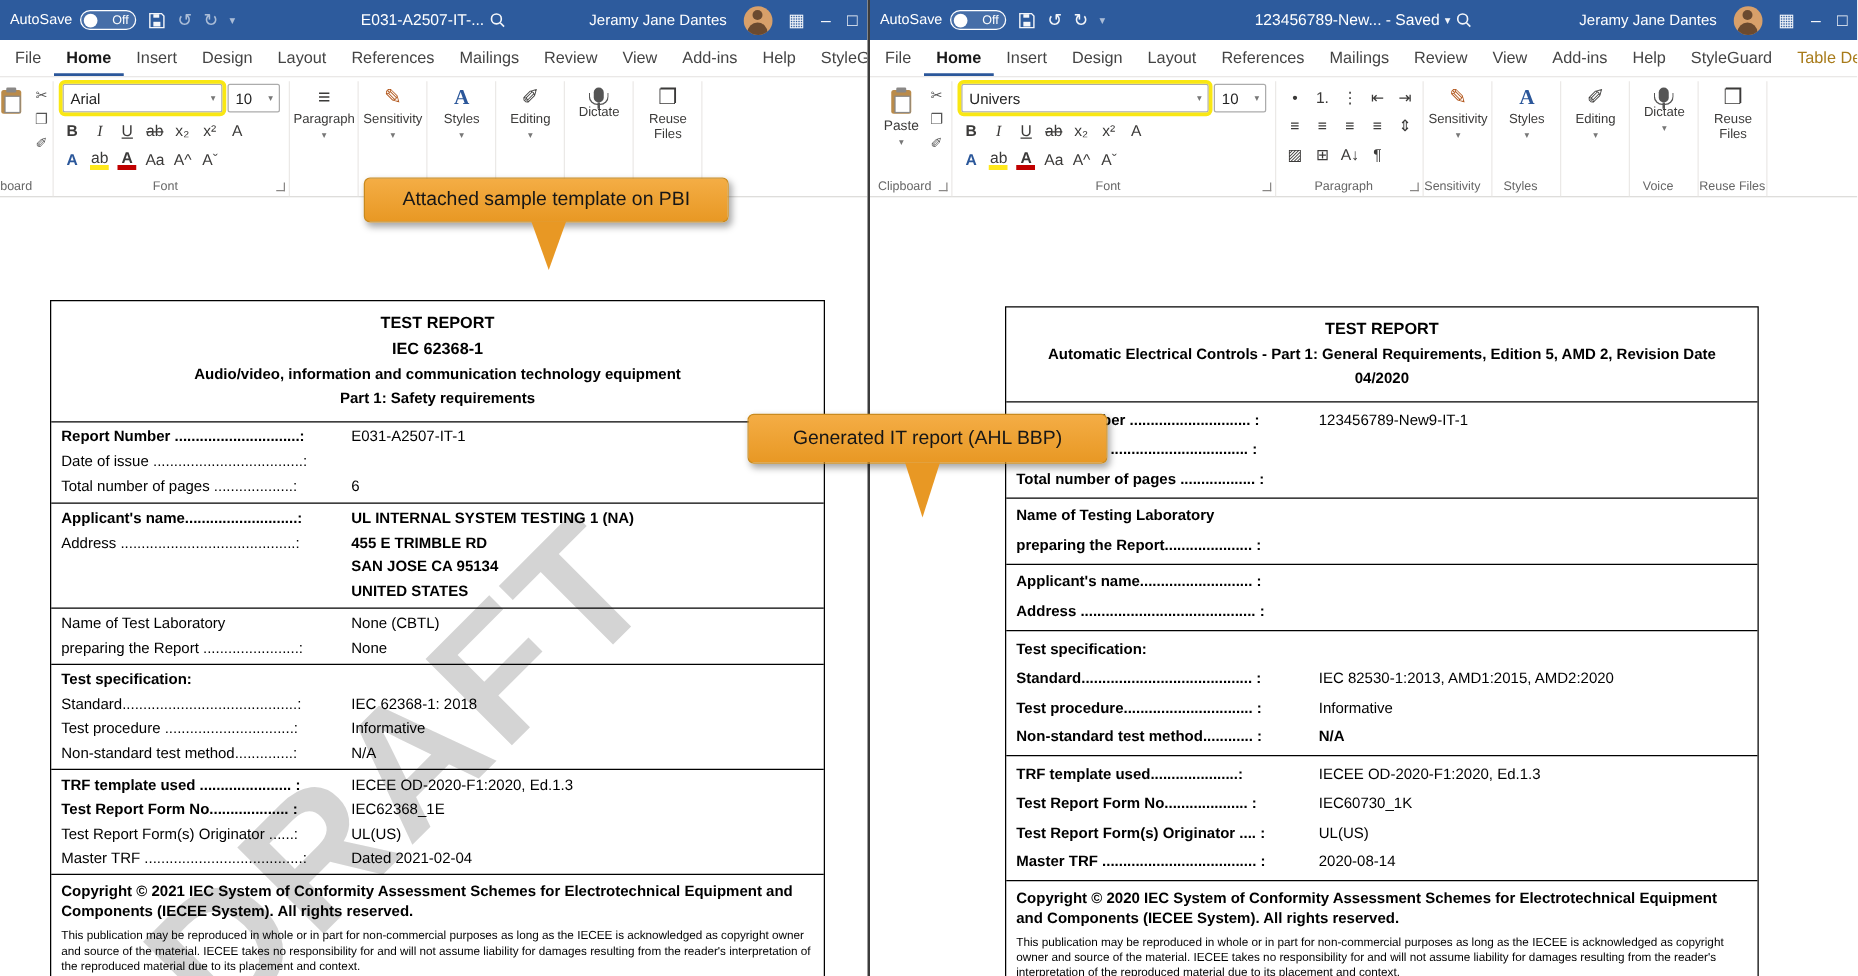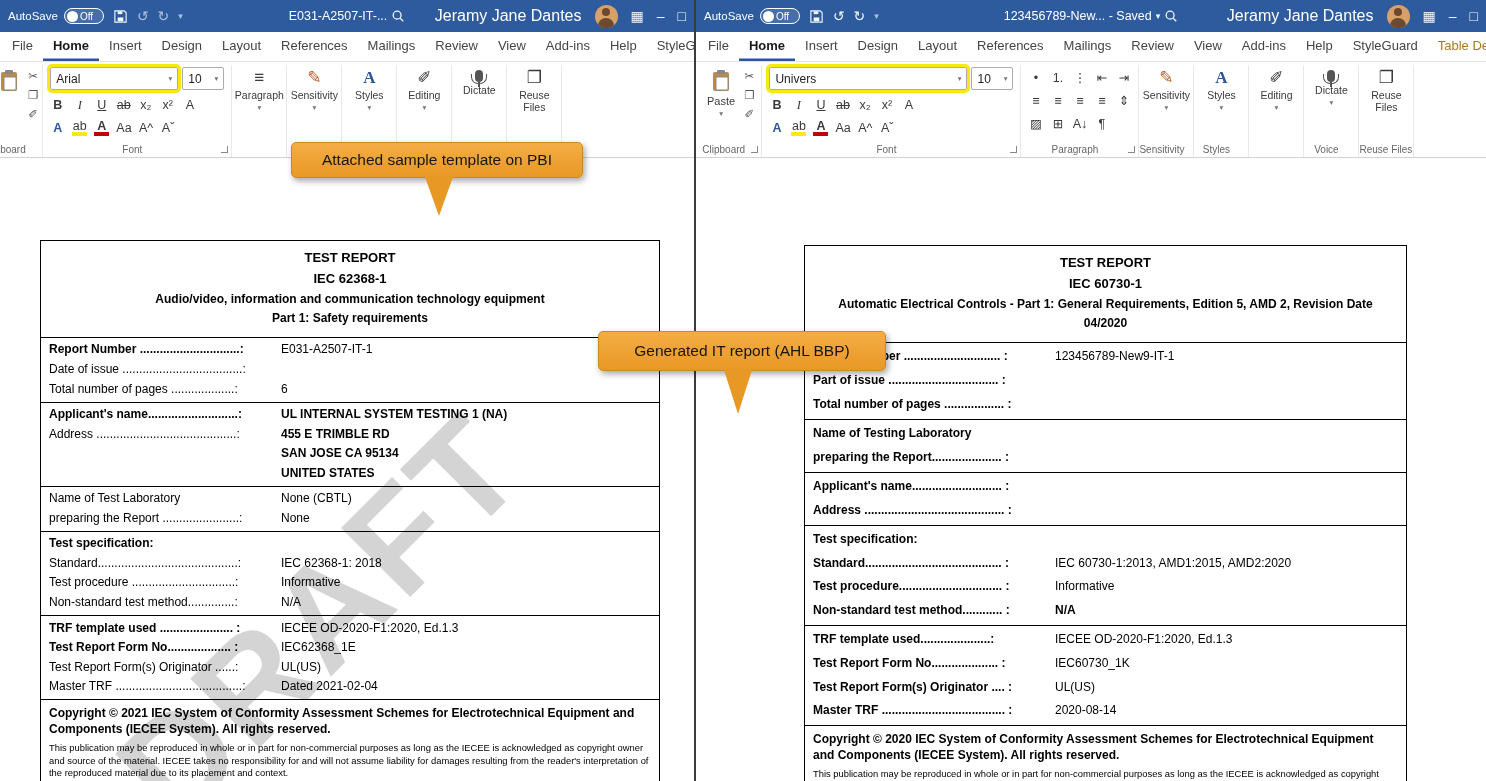--- a/index.html
+++ b/index.html
@@ -10,31 +10,31 @@
   #win-left {left:0;width:694px}
   #win-right {left:696px;width:790px}
   #divider {position:absolute;left:694px;top:0;width:2px;height:781px;background:#3c3c3c;z-index:40}
 
   
   .titlebar {height:32px;background:#2d5b9d;display:flex;align-items:center;color:#fff;
              font-size:12px;padding:0 8px;gap:9px;position:relative;white-space:nowrap;z-index:5}
   .autosave {display:flex;align-items:center;gap:6px;cursor:pointer}
   .as-label {font-size:11.5px}
   .pill {min-width:40px;height:16px;border:1px solid #fff;border-radius:9px;display:flex;
-         align-items:center;gap:2px;padding:1px 5px 1px 2px;background:rgba(255,255,255,.12)}
+         align-items:center;gap:12px;padding:1px 5px 1px 2px;background:rgba(255,255,255,.12)}
   .knob {width:11px;height:11px;border-radius:50%;background:#fff}
   .pill-txt {font-size:10px}
   .tb-btn {cursor:pointer;opacity:.95;font-size:14px;line-height:14px;display:inline-flex;align-items:center}
   .tb-btn.dim {opacity:.6}
   .tb-btn.sm {font-size:9px}
   .tb-center {position:absolute;left:0;right:0;text-align:center;font-size:12.5px;
               display:flex;justify-content:center;align-items:center;gap:4px;pointer-events:none}
   .tb-center .tb-btn {pointer-events:auto}
   .tb-right {margin-left:auto;display:flex;align-items:center;gap:13px;z-index:2}
-  .tb-user {font-size:16px;cursor:pointer}
+  .tb-user {font-size:12px;cursor:pointer}
   .avatar {width:23px;height:23px;border-radius:50%;background:#d8a06a;position:relative;overflow:hidden;cursor:pointer}
   .avatar::before {content:"";position:absolute;top:3px;left:7.5px;width:8px;height:8px;border-radius:50%;background:#6b4a2f}
   .avatar::after {content:"";position:absolute;top:13px;left:3.5px;width:16px;height:10px;border-radius:8px 8px 0 0;background:#6b4a2f}
 
   
   .tabs {height:30px;display:flex;align-items:stretch;padding:0 2px;background:#fff;
          border-bottom:1px solid #e3e1df;font-size:13px;color:#444;overflow:hidden}
   .tab {padding:6px 10px;cursor:pointer;white-space:nowrap}
   .tab.active {color:#1a1a1a;font-weight:bold;box-shadow:inset 0 -2.5px 0 #2b579a}
   .tab.ctx {color:#a87b1a}
@@ -537,21 +537,20 @@
           </div>
           <span class="rgroup-label">Reuse Files</span>
         </div>
       </div>
   </div>
 
   <div class="docarea">
     <div class="doc" id="doc-right">
         <div class="doc-header">
           <div class="hline h-sm">TEST REPORT</div>
-          <div class="hline h-sm">IEC 60730-1</div>
           <div class="hline h-lg">Automatic Electrical Controls - Part 1: General Requirements, Edition 5, AMD 2, Revision Date 04/2020</div>
         </div>
         <div class="sec">
           <div class="drow">
             <span class="dlabel b">Report Number ............................. :</span>
             <span class="dval">123456789-New9-IT-1</span>
           </div>
           <div class="drow">
             <span class="dlabel b">Part of issue ................................. :</span>
             <span class="dval"></span>
@@ -580,21 +579,21 @@
             <span class="dval"></span>
           </div>
         </div>
         <div class="sec">
           <div class="drow">
             <span class="dlabel b">Test specification:</span>
             <span class="dval"></span>
           </div>
           <div class="drow">
             <span class="dlabel b">Standard......................................... :</span>
-            <span class="dval">IEC 60730-1:2013, AMD1:2015, AMD2:2020</span>
+            <span class="dval">IEC 82530-1:2013, AMD1:2015, AMD2:2020</span>
           </div>
           <div class="drow">
             <span class="dlabel b">Test procedure............................... :</span>
             <span class="dval">Informative</span>
           </div>
           <div class="drow">
             <span class="dlabel b">Non-standard test method............ :</span>
             <span class="dval b">N/A</span>
           </div>
         </div>

